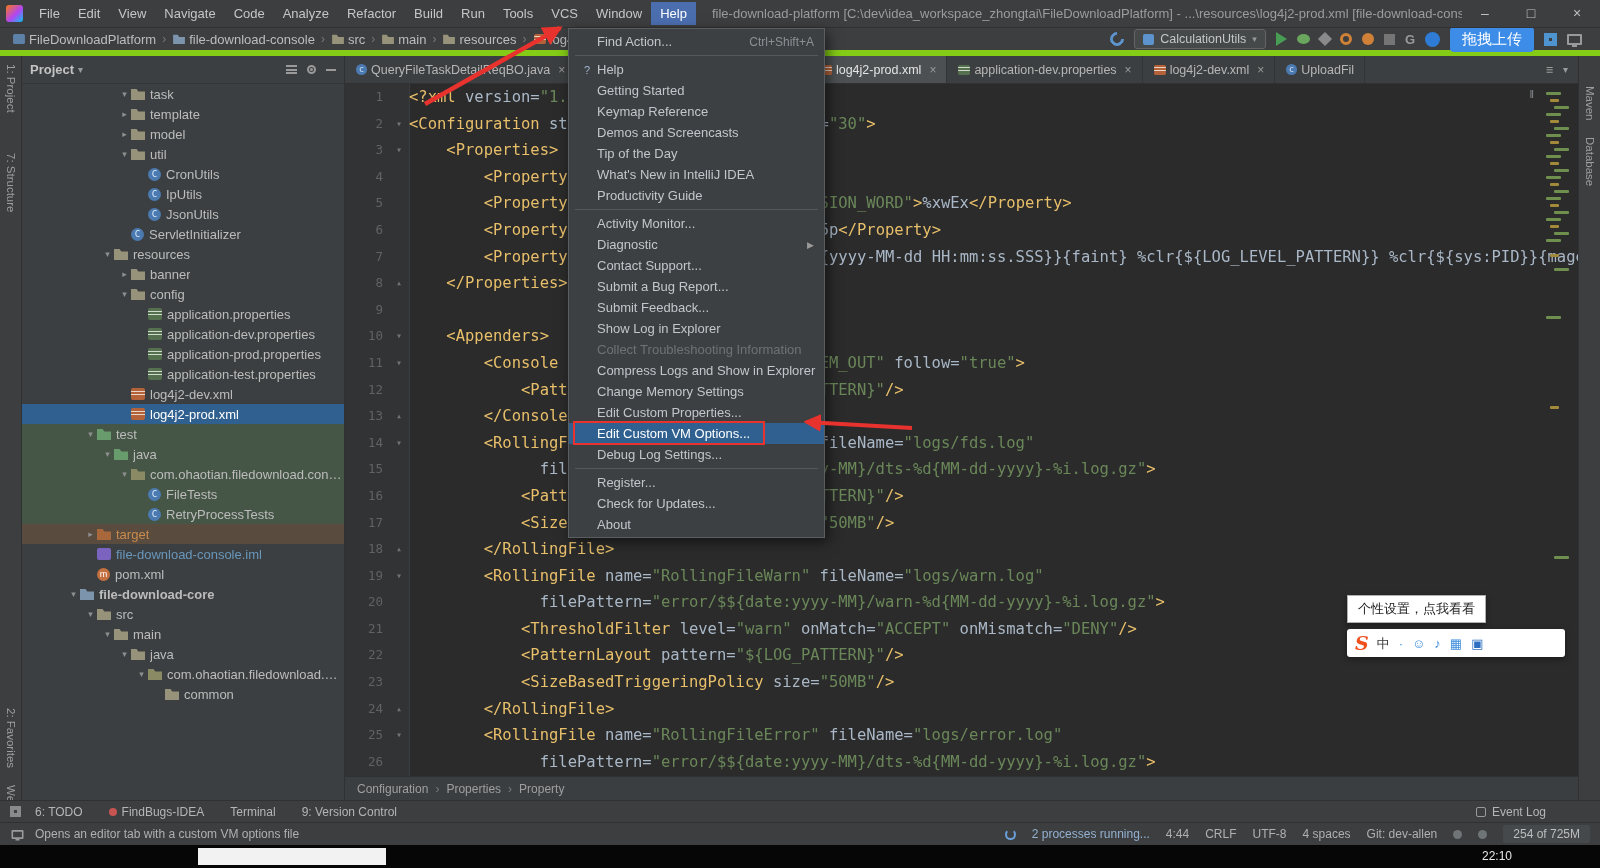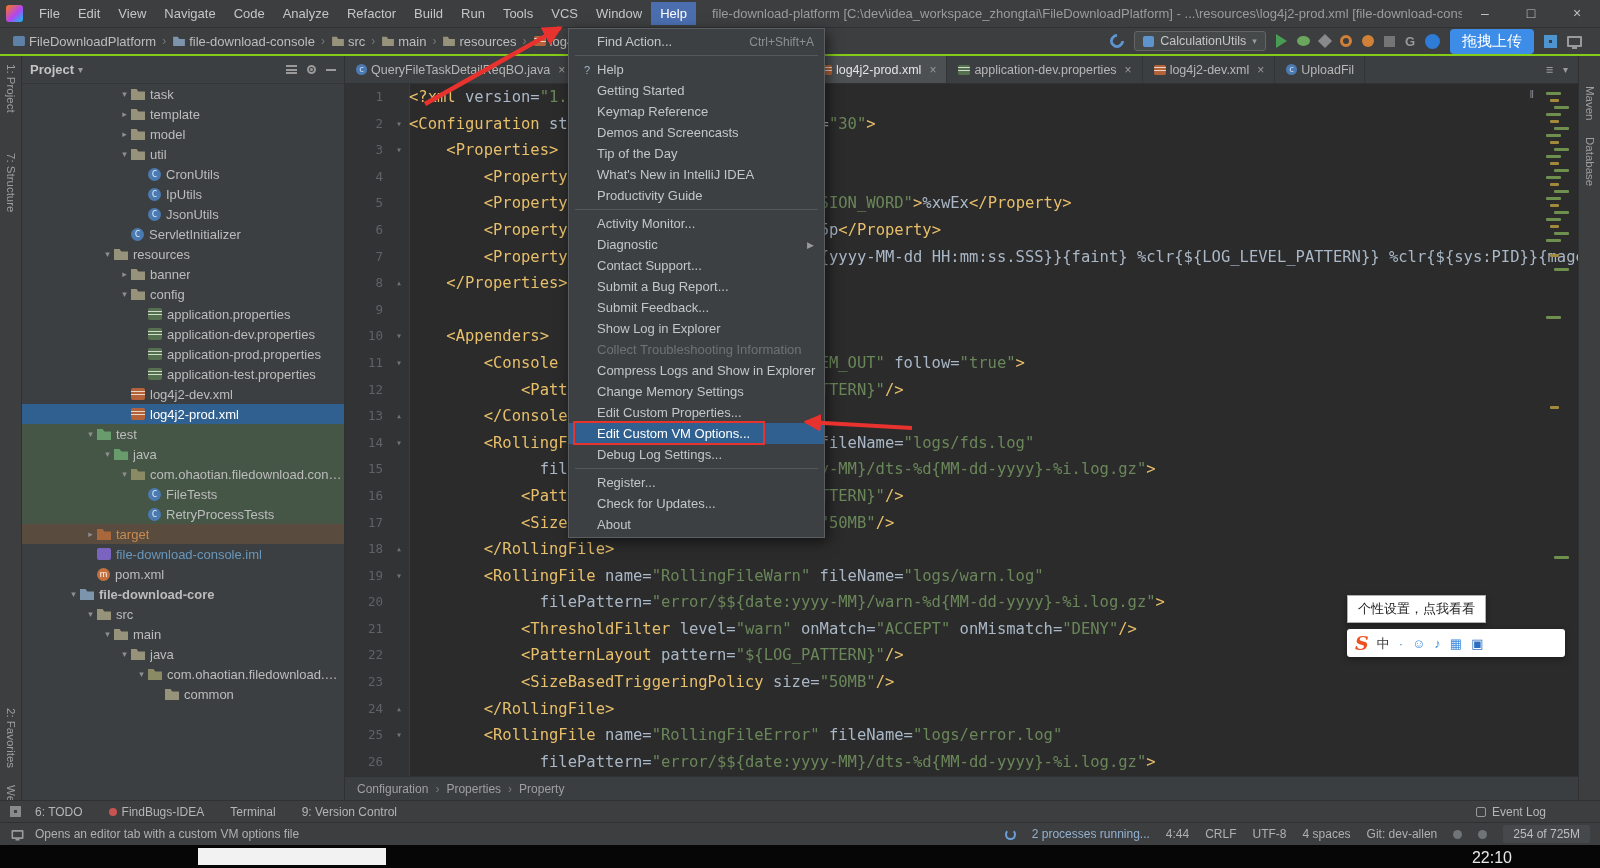--- a/index.html
+++ b/index.html
@@ -14,21 +14,21 @@
     background:linear-gradient(135deg,#f97a12 0%,#b345f1 55%,#07c3f2 100%);}
   .menubar{display:flex;align-items:center;height:100%;}
   .menu-item{padding:4px 9px;color:#c6c6c6;cursor:default;}
   .menu-item.active{background:var(--menu-highlight,#4b6eaf);color:#fff;}
   .title-text{margin-left:16px;color:#9c9c9c;white-space:nowrap;overflow:hidden;flex:1;}
   .win-controls{display:flex;height:100%;flex:none;}
   .win-btn{width:46px;text-align:center;line-height:27px;color:#c0c0c0;font-size:14px;}
 
   
   .toolbar{position:absolute;left:0;top:28px;width:1600px;height:28px;background:#3c3e40;
-    display:flex;align-items:center;font-size:13px;border-bottom:2px solid #84cc16;z-index:4;padding:0 10px;}
+    display:flex;align-items:center;font-size:13px;border-bottom:6px solid #84cc16;z-index:4;padding:0 10px;}
   .bitem{display:flex;align-items:center;color:#bdbdbd;margin:0 2px;cursor:default;}
   .bsep{color:#787878;margin:0 4px;font-size:12px;}
   .tb-right{margin-left:auto;display:flex;align-items:center;gap:10px;padding-right:8px;}
   .combo{display:flex;align-items:center;gap:6px;background:#45494a;border:1px solid #646464;
     border-radius:3px;padding:2px 8px;font-size:12.5px;color:#c6c6c6;}
   .combo .sq{width:11px;height:11px;background:#5e94ce;border-radius:2px;}
   .play{width:0;height:0;border-left:11px solid #499c54;border-top:7px solid transparent;border-bottom:7px solid transparent;}
   .bug{width:13px;height:10px;border-radius:50%;background:#6ba65e;}
   .shield{width:10px;height:10px;background:#8a8a8a;transform:rotate(45deg);}
   .ring{width:12px;height:12px;border:3px solid #d08138;border-radius:50%;}
@@ -130,21 +130,21 @@
     border-top:1px solid #2f3132;display:flex;align-items:center;font-size:12px;color:#b0b0b0;z-index:4;padding:0 10px;}
   .sb-right{margin-left:auto;display:flex;align-items:center;gap:16px;}
   .spinner{width:11px;height:11px;border:2px solid #6a9fd8;border-top-color:transparent;border-radius:50%;}
   .sb-link{color:#93b1d0;}
   .sb-dot{width:9px;height:9px;border-radius:50%;background:#6f7477;}
   .mem{background:#45494b;border-radius:2px;padding:2px 10px;color:#bdbdbd;}
 
   
   .taskbar{position:absolute;left:0;right:0;bottom:0;height:23px;background:#060606;z-index:6;}
   .task-thumb{position:absolute;left:198px;top:3px;width:188px;height:17px;background:#f2f2f2;}
-  .task-clock{position:absolute;right:88px;top:4px;color:#e8e8e8;font-size:16px;}
+  .task-clock{position:absolute;right:88px;top:4px;color:#e8e8e8;font-size:12px;}
 
   
   .helpmenu{position:absolute;left:568px;top:28px;width:257px;background:#3d4042;
     border:1px solid #5b5e60;box-shadow:3px 4px 12px rgba(0,0,0,.55);z-index:40;padding:2px 0;font-size:13px;}
   .mitem{display:flex;align-items:center;height:21px;padding:0 10px 0 8px;color:#c2c6ca;position:relative;cursor:default;}
   .mitem .micon{width:20px;flex:none;font-size:11px;color:#9fb6cf;text-align:center;}
   .mitem .mlabel{white-space:nowrap;}
   .mitem .mshort{margin-left:auto;color:#8c9094;font-size:12px;}
   .mitem .msub{margin-left:auto;font-size:9px;color:#9a9a9a;}
   .mitem.msel{background:var(--selection-blue,#3f6fa8);color:#fff;}

